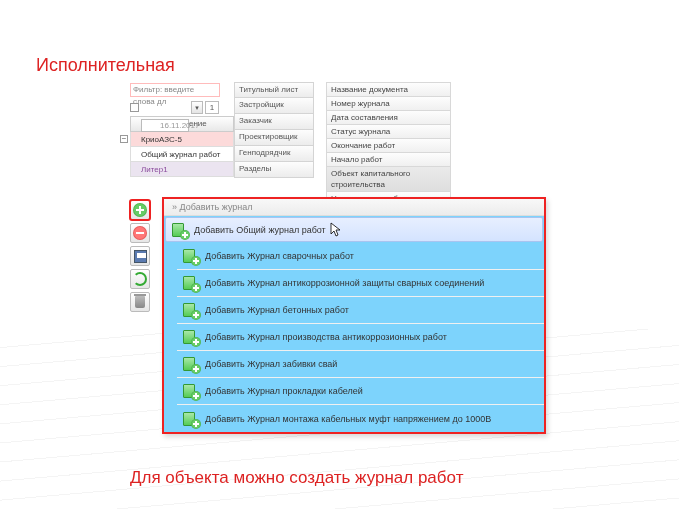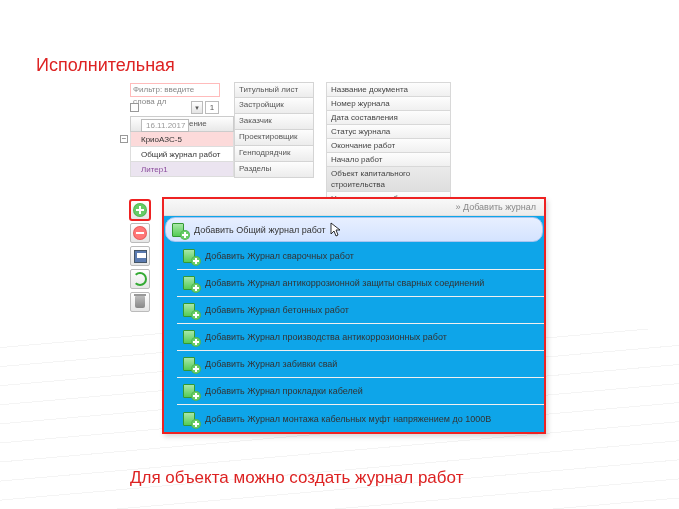--- a/index.html
+++ b/index.html
@@ -65,21 +65,21 @@
     border: 1px solid #999;
     background: #fff;
   }
   .date-val {
     width: 48px;
     height: 13px;
     border: 1px solid #bbb;
     background: #fff;
     color: #999;
     font-size: 8px;
-    padding: 0 4px;
+    padding: 0 18px;
     line-height: 11px;
     margin-top: 36px;
   }
   .down-btn {
     width: 12px;
     height: 13px;
     border: 1px solid #bbb;
     background: linear-gradient(#fff,#e4e4e4);
     font-size: 7px;
     text-align: center;
@@ -247,23 +247,22 @@
     position:absolute;
     top:-2px; left:-1px; width:12px; height:2px;
     background:#999;
   }
   .dropdown {
     position: absolute;
     top: 197px;
     left: 162px;
     width: 384px;
     border: 2px solid #e22;
-    background: #0ea5e9;
+    background: #7dd3fc;
     box-shadow: 2px 3px 5px rgba(0,0,0,0.15);
-    text-align: right;
   }
   .dd-header {
     height: 17px;
     background: linear-gradient(#f8f8f8,#ececec);
     color: #888;
     font-size: 9px;
     padding: 0 8px;
     line-height: 17px;
     border-bottom: 1px solid #ddd;
   }
@@ -276,21 +275,21 @@
     font-size: 9px;
     color: #333;
     border-bottom: 1px solid #f0f0f0;
     cursor: pointer;
     margin-left: 13px;
   }
   .dd-item:last-child { border-bottom: none; }
   .dd-item.hover {
     background: linear-gradient(#e7efff,#d4e3ff);
     border: 1px solid #a8c4f0;
-    border-radius: 10px;
+    border-radius: 2px;
     margin: 1px;
     height: 25px;
   }
   .dd-icon {
     width: 16px;
     height: 16px;
     position: relative;
     flex-shrink: 0;
   }
   .dd-icon .book {

